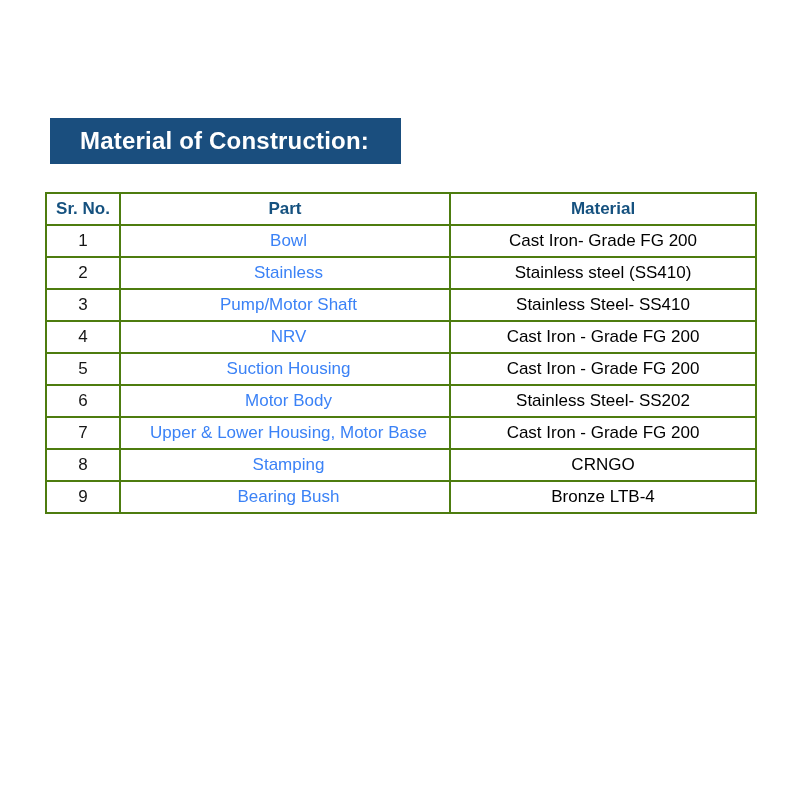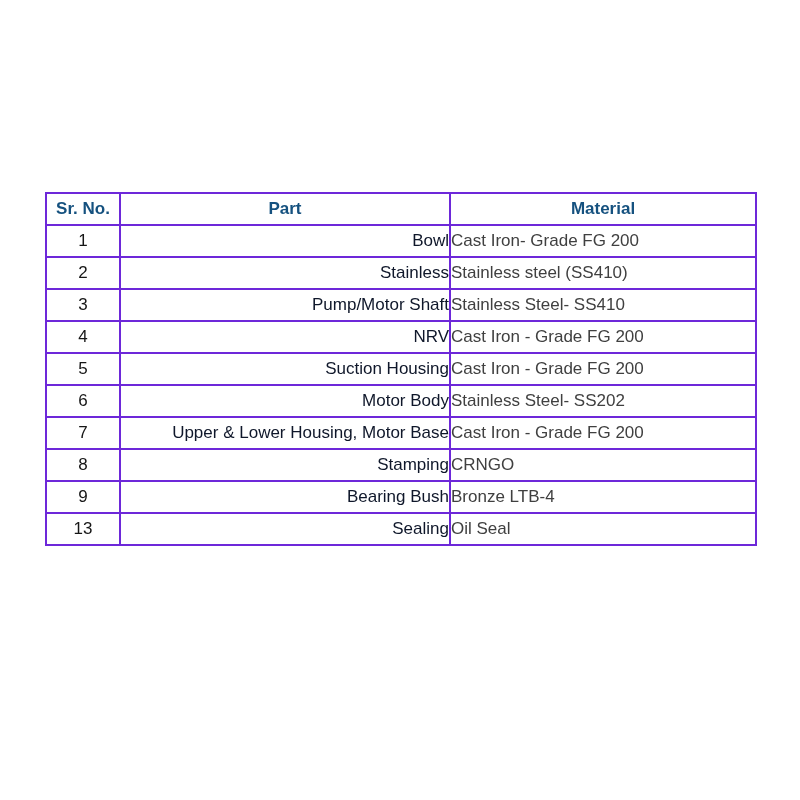--- a/index.html
+++ b/index.html
@@ -34,52 +34,55 @@
     width: 710px;
     border-collapse: collapse;
     table-layout: fixed;
     background: #ffffff;
   }
   table.moc col.c-sr  { width: 74px; }
   table.moc col.c-part{ width: 330px; }
   table.moc col.c-mat { width: 306px; }
 
   table.moc th, table.moc td {
-    border: 2px solid #6d28d9;
+    border: 2px solid #4d7c0f;
     height: 32px;
     font-size: 17px;
     vertical-align: middle;
     overflow: hidden;
     white-space: nowrap;
   }
   table.moc th {
     color: #15517f;
     font-weight: bold;
     text-align: center;
   }
   table.moc td.sr {
     color: #161616;
     text-align: center;
     font-weight: normal;
   }
   table.moc td.part {
-    color: #0f172a;
-    text-align: right;
+    color: #3b82f6;
+    text-align: center;
     padding-left: 7px;
   }
   table.moc td.mat {
-    color: #404040;
-    text-align: left;
+    color: #000000;
+    text-align: center;
   }
 </style>
 </head>
 <body>
 
 <div class="page">
 
+  <div class="banner">
+    <span class="title">Material of Construction:</span>
+  </div>
 
   <table class="moc">
     <colgroup>
         <col class="c-sr">
         <col class="c-part">
         <col class="c-mat">
       </colgroup>
     <thead>
       <tr>
         <th>Sr. No.</th>
@@ -126,21 +129,16 @@
       <tr>
         <td class="sr">8</td>
         <td class="part">Stamping</td>
         <td class="mat">CRNGO</td>
       </tr>
       <tr>
         <td class="sr">9</td>
         <td class="part">Bearing Bush</td>
         <td class="mat">Bronze LTB-4</td>
       </tr>
-      <tr>
-        <td class="sr">13</td>
-        <td class="part">Sealing</td>
-        <td class="mat">Oil Seal</td>
-      </tr>
     </tbody>
   </table>
 
 </div>
 
 </body></html>

